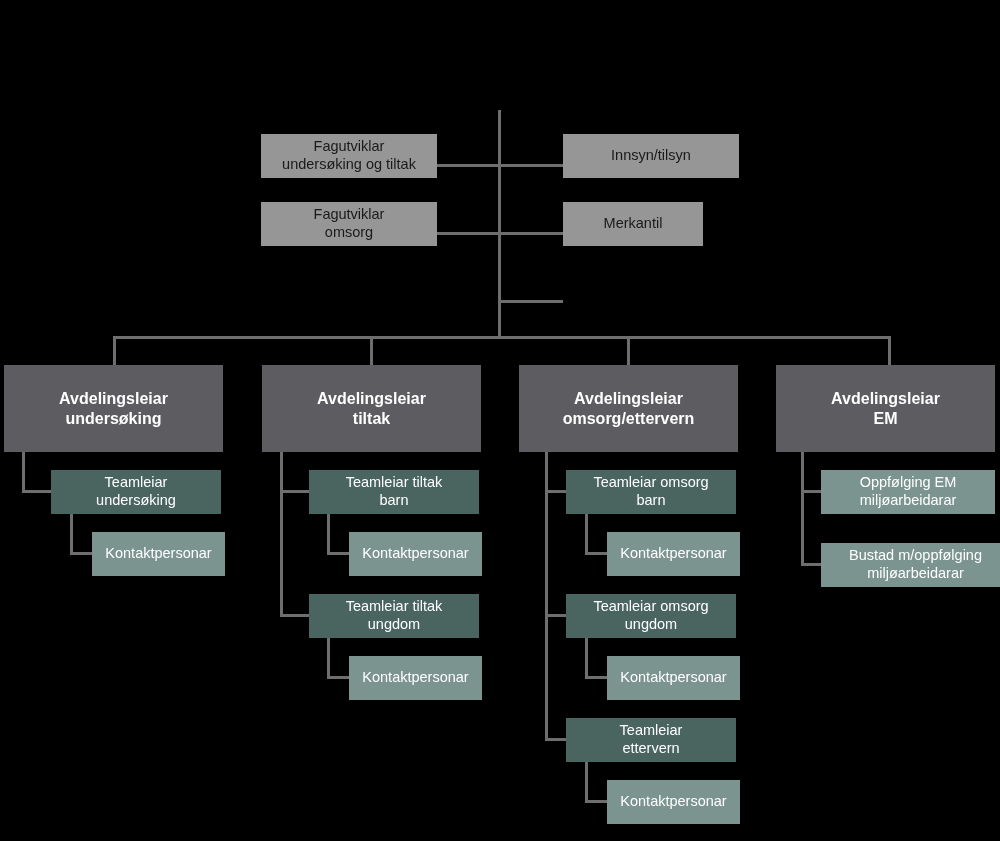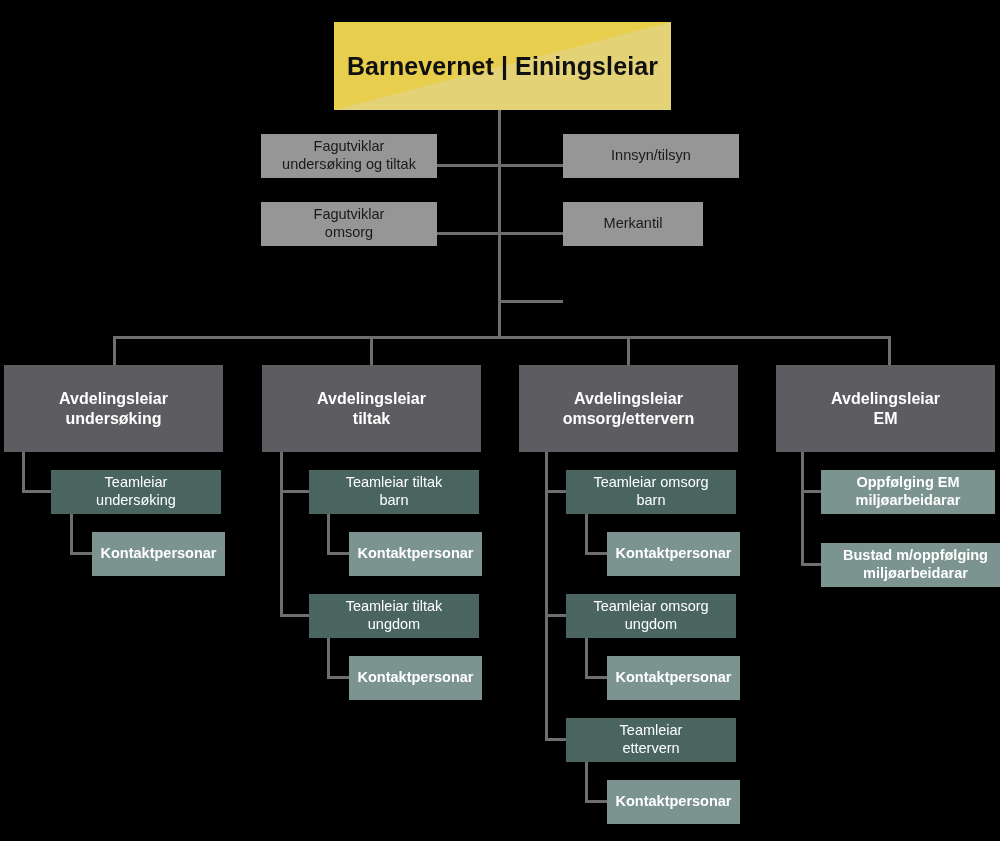--- a/index.html
+++ b/index.html
@@ -59,21 +59,21 @@
     background: #4a6560;
     color: #ffffff;
     font-size: 14.5px;
     font-weight: normal;
   }
   
   .node-contact {
     background: #7b948f;
     color: #ffffff;
     font-size: 14.5px;
-    font-weight: bold;
+    font-weight: normal;
   }
   
   .conn {
     position: absolute;
     background: #6e6e6e;
   }
 </style>
 </head>
 <body>
 
@@ -115,21 +115,20 @@
   <div class="conn" style="left:585px; top:552px; width:24px; height:3px;"></div>
   <div class="conn" style="left:585px; top:638px; width:3px; height:40px;"></div>
   <div class="conn" style="left:585px; top:676px; width:24px; height:3px;"></div>
   <div class="conn" style="left:585px; top:762px; width:3px; height:40px;"></div>
   <div class="conn" style="left:585px; top:800px; width:24px; height:3px;"></div>
 
   <div class="conn" style="left:801px; top:452px; width:3px; height:114px;"></div>
   <div class="conn" style="left:801px; top:490px; width:22px; height:3px;"></div>
   <div class="conn" style="left:801px; top:563px; width:22px; height:3px;"></div>
 
-  <div class="node node-root" style="left:334px; top:22px; width:337px; height:88px;">Barnevernet | Einingsleiar</div>
 
   <div class="node node-staff" style="left:261px; top:134px; width:176px; height:44px;">Fagutviklar
 undersøking og tiltak</div>
   <div class="node node-staff" style="left:261px; top:202px; width:176px; height:44px;">Fagutviklar
 omsorg</div>
 
   <div class="node node-staff" style="left:563px; top:134px; width:176px; height:44px;text-align:center;">Innsyn/tilsyn</div>
   <div class="node node-staff" style="left:563px; top:202px; width:140px; height:44px;">Merkantil</div>
 
   <div class="node node-dept" style="left:4px; top:365px; width:219px; height:87px;">Avdelingsleiar

